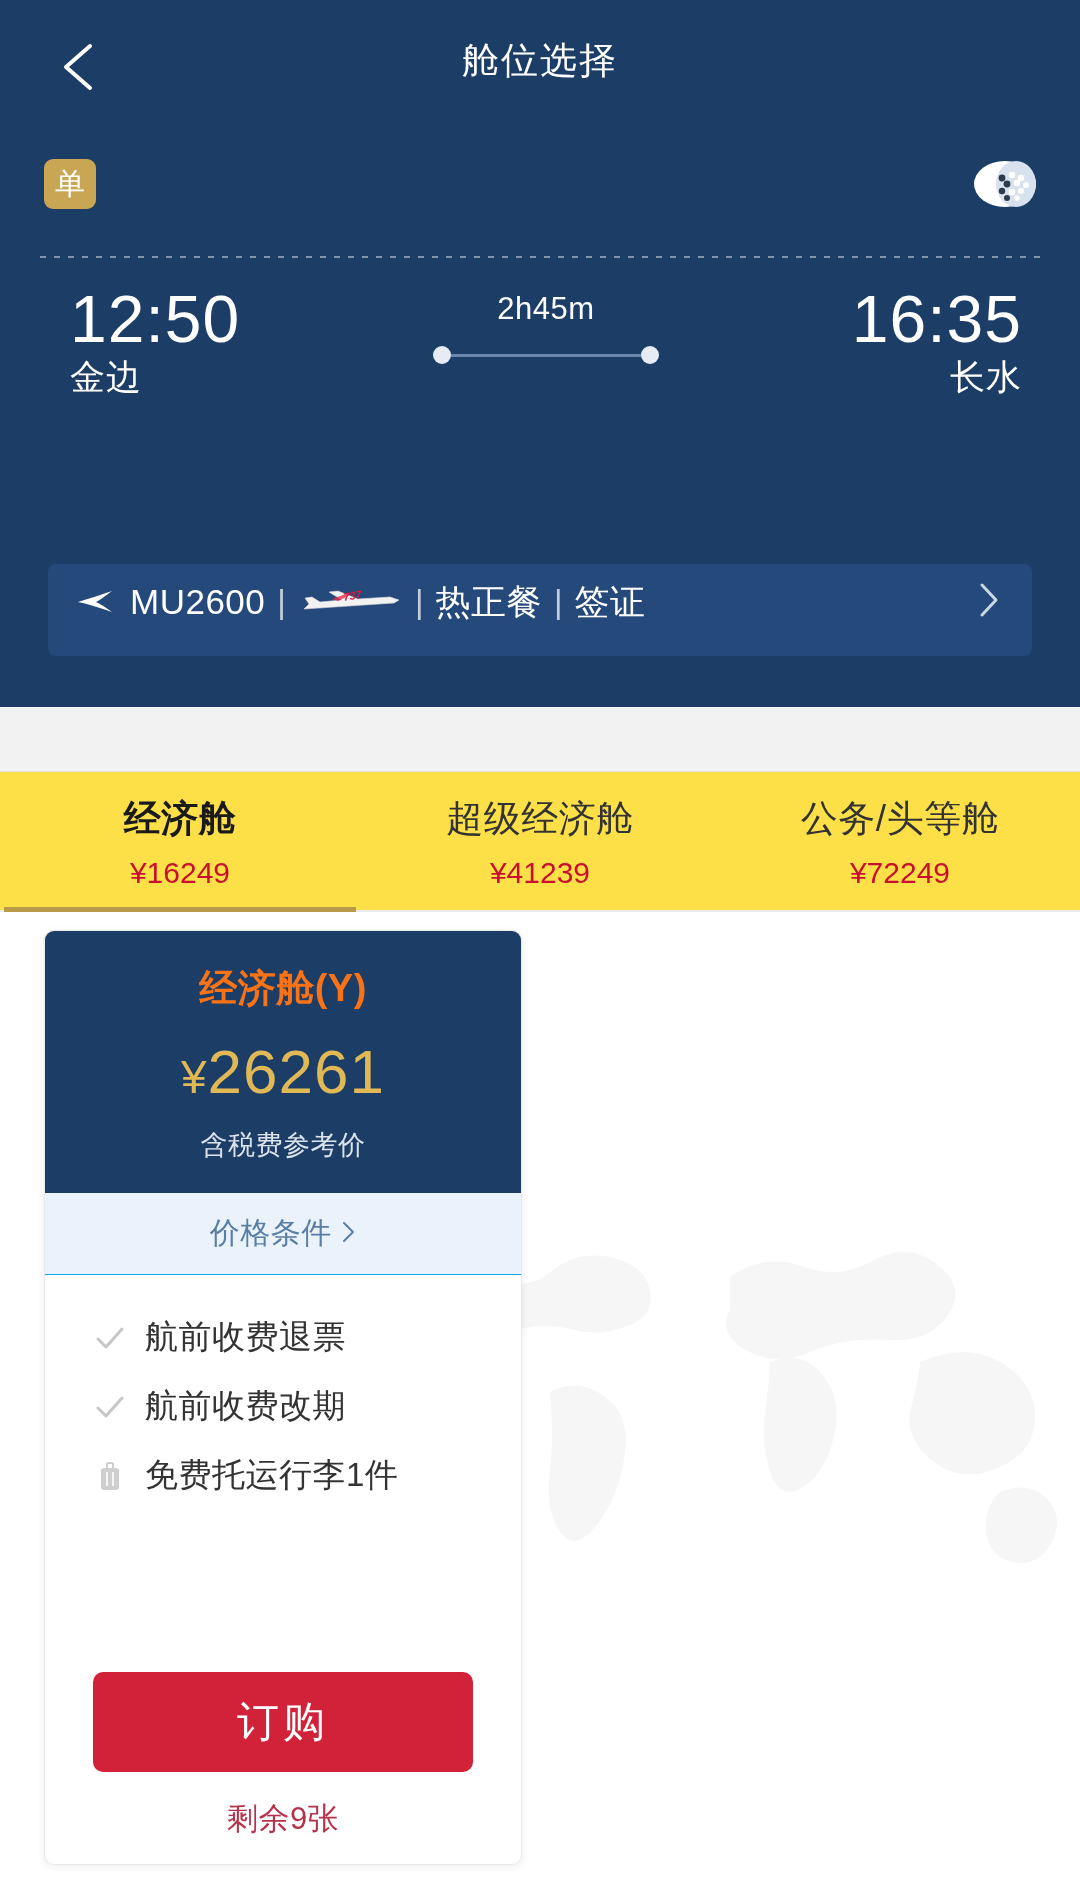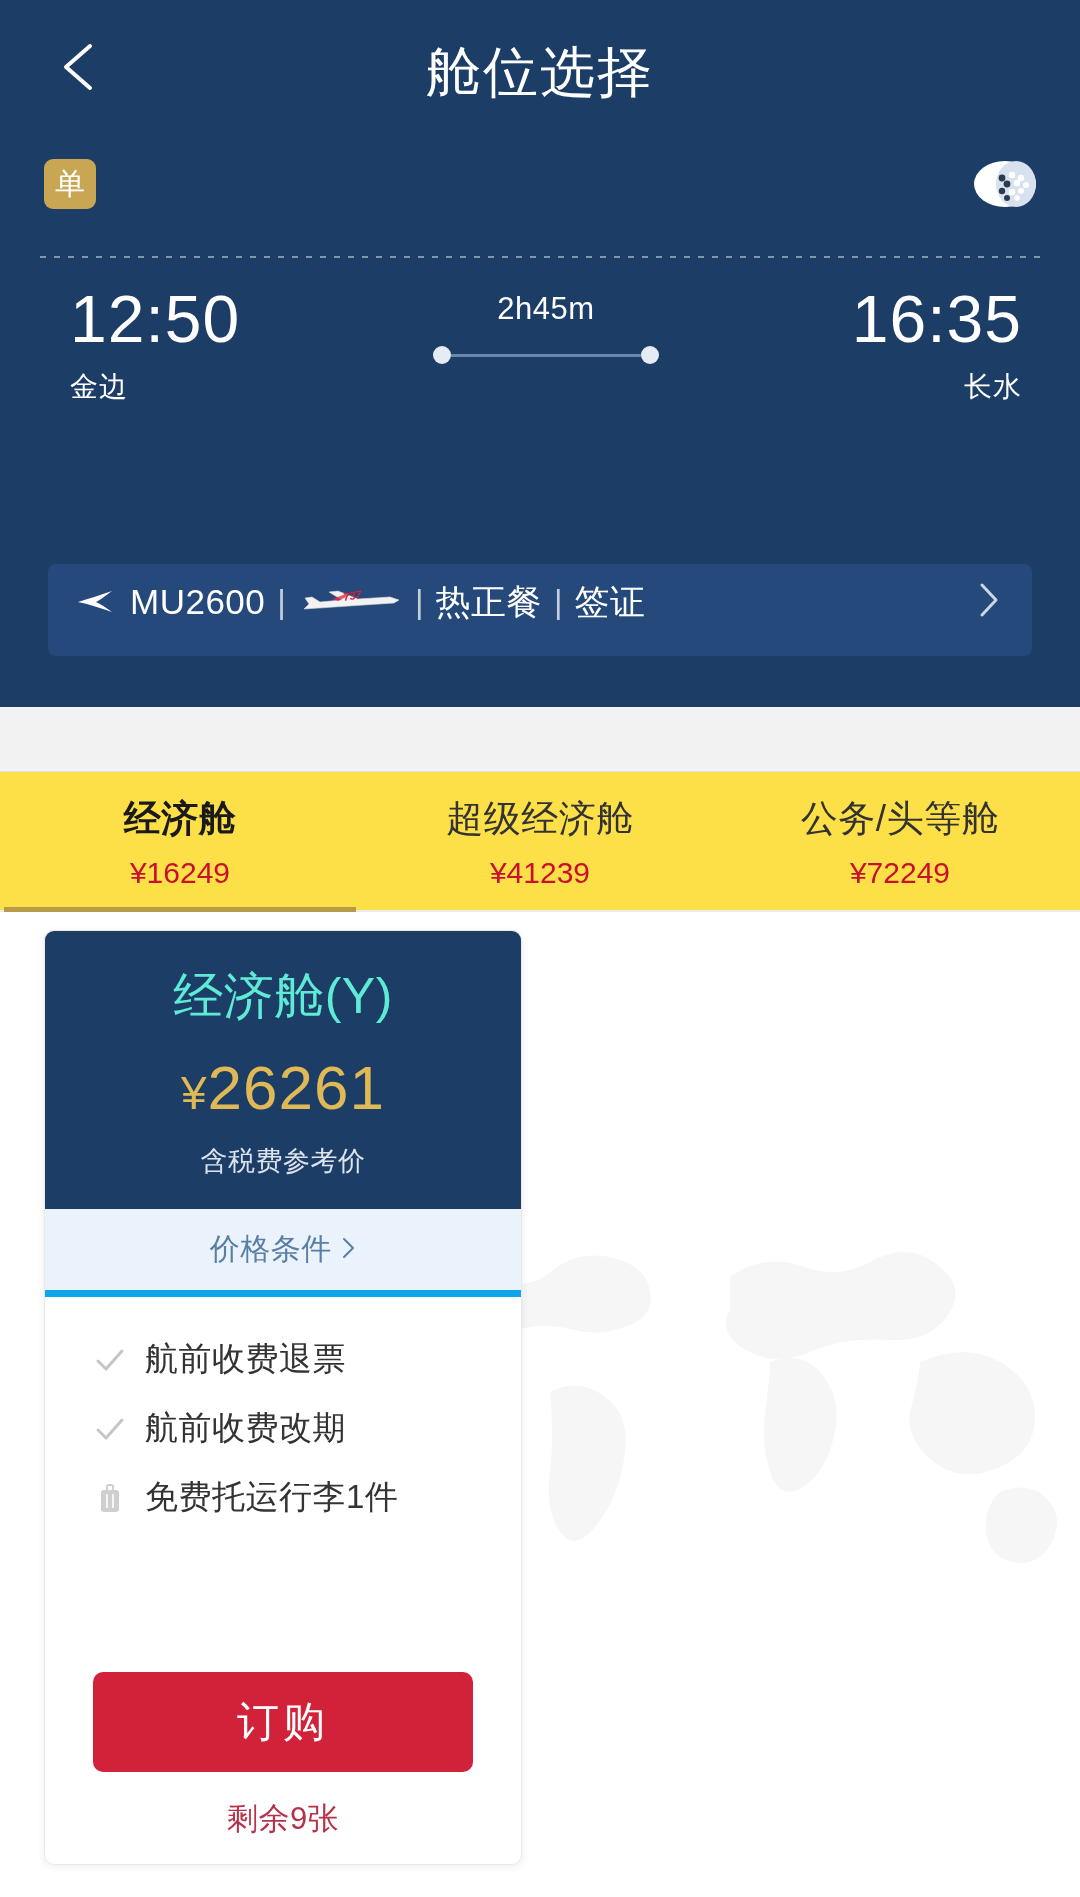--- a/index.html
+++ b/index.html
@@ -38,21 +38,21 @@
     height: 70px;
     cursor: pointer;
   }
   .back-btn svg { display: block; }
   .nav-title {
     position: absolute;
     left: 0; right: 0;
     top: 36px;
     text-align: center;
     color: #ffffff;
-    font-size: 55px;
+    font-size: 37px;
     letter-spacing: 2px;
   }
 
   .route-row {
     position: absolute;
     top: 155px;
     left: 44px;
     right: 44px;
     height: 58px;
     display: flex;
@@ -108,22 +108,21 @@
   .time-block.arr { right: 10px; text-align: right; }
   .time-val {
     color: #ffffff;
     font-size: 66px;
     font-weight: 300;
     line-height: 1.05;
     letter-spacing: 1px;
   }
   .airport-val {
     color: #ffffff;
-    font-size: 28px;
-    margin-top: 14px;
+    font-size: 35px;
     letter-spacing: 1px;
   }
   .mid-block {
     position: absolute;
     left: 50%;
     transform: translateX(-50%);
     top: 6px;
     width: 300px;
     text-align: center;
   }
@@ -255,43 +254,44 @@
     box-shadow: 0 2px 8px rgba(0,0,0,0.07);
     overflow: hidden;
     height: 935px;
   }
   .fare-head {
     background: #1c3d66;
     padding: 32px 0 30px 0;
     text-align: center;
   }
   .fare-cabin {
-    color: #5eead4;
-    font-size: 50px;
-    letter-spacing: 0.5px;
+    color: #f97316;
+    font-size: 38px;
+    letter-spacing: 0.5px;
+    font-weight: bold;
   }
   .fare-price {
     margin-top: 22px;
     color: #e0b956;
     font-size: 62px;
     font-weight: 300;
     letter-spacing: 1px;
   }
   .fare-price .cny { font-size: 46px; }
   .fare-note {
     margin-top: 20px;
     color: #dbe3ec;
     font-size: 27px;
     letter-spacing: 0.5px;
   }
   .fare-cond {
     background: #eaf3fb;
     text-align: center;
     padding: 20px 0 20px 0;
-    border-bottom: 7px solid #0ea5e9;
+    border-bottom: 1px solid #0ea5e9;
     cursor: pointer;
   }
   .fare-cond-label {
     color: #5a7ea6;
     font-size: 30px;
     letter-spacing: 0.5px;
   }
   .cond-chev {
     display: inline-block;
     margin-left: 4px;

